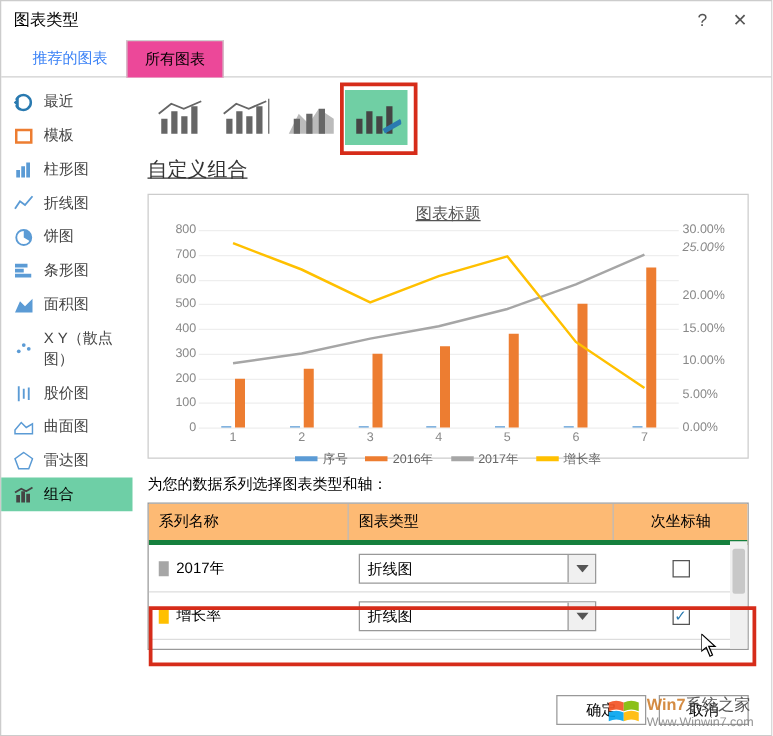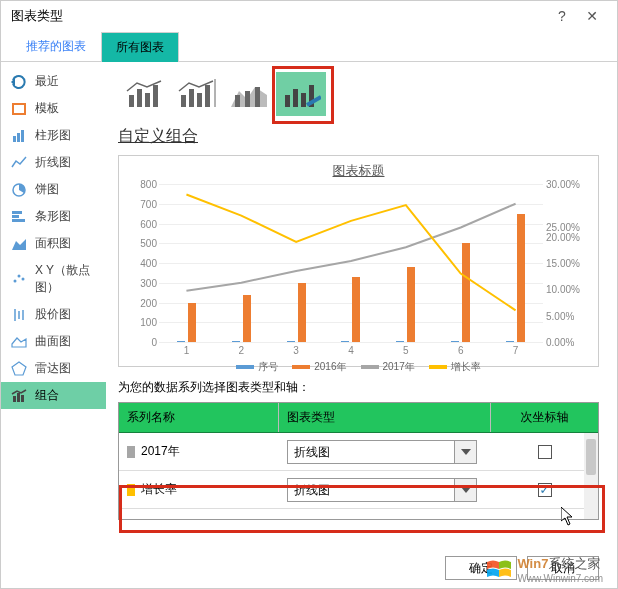--- a/index.html
+++ b/index.html
@@ -3,21 +3,21 @@
 <meta charset="utf-8">
 <style>
   * { box-sizing: border-box; margin: 0; padding: 0; }
   body { font-family: "Microsoft YaHei", sans-serif; font-size: 12px; background: #fff; width: 618px; height: 589px; position: relative; overflow: hidden; }
   .dialog { width: 618px; height: 589px; border: 1px solid #ccc; position: relative; }
   .titlebar { height: 30px; display: flex; align-items: center; padding: 0 10px; }
   .titlebar .title { flex: 1; font-size: 13px; }
   .titlebar .btn { width: 30px; text-align: center; font-size: 14px; color: #555; cursor: pointer; }
   .tabs { display: flex; border-bottom: 1px solid #d0d0d0; padding-left: 10px; }
   .tab { padding: 6px 14px; font-size: 12px; color: #3b82f6; cursor: pointer; border: 1px solid transparent; border-bottom: none; }
-  .tab.active { background: #14b8a6; border-color: #d0d0d0; color: #000; position: relative; top: 1px; }
+  .tab.active { background: #ec4899; border-color: #d0d0d0; color: #000; position: relative; top: 1px; }
   .body { display: flex; height: 490px; }
   .sidebar { width: 105px; padding: 6px 0; }
   .side-item { display: flex; align-items: center; padding: 5px 10px; gap: 8px; cursor: pointer; color: #444; }
   .side-item.selected { background: #6ecfa6; color: #000; }
   .side-icon { width: 16px; height: 16px; display: flex; align-items: center; justify-content: center; }
   .side-icon svg { width: 16px; height: 16px; }
   .main { flex: 1; padding: 10px 18px 0 12px; display: flex; flex-direction: column; }
   .subtype-row { display: flex; gap: 2px; margin-bottom: 4px; margin-left: 2px; }
   .subtype { width: 50px; height: 44px; display: flex; align-items: center; justify-content: center; border: 1px solid transparent; cursor: pointer; }
   .subtype svg { width: 40px; height: 34px; }
@@ -36,21 +36,21 @@
   .bar.s1 { background: #5b9bd5; }
   .bar.s2 { background: #ed7d31; }
   .linepath { stroke-width: 2; fill: none; }
   .xaxis { position: absolute; bottom: -14px; left: 0; right: 0; display: flex; }
   .xtick { flex: 1; text-align: center; font-size: 10px; color: #888; }
   .legend { display: flex; justify-content: center; gap: 14px; margin-top: 18px; font-size: 10px; color: #666; }
   .legend-item { display: flex; align-items: center; gap: 4px; }
   .legend-swatch { width: 18px; height: 4px; }
   .series-label { font-size: 12px; color: #000000; margin: 12px 0 6px 0; }
   .grid-container { border: 1px solid #999; height: 118px; overflow: hidden; position: relative; }
-  .grid-header { display: flex; background: #22c55e; border-bottom: 1px solid #15803d; }
+  .grid-header { display: flex; background: #fdba74; border-bottom: 4px solid #15803d; }
   .grid-header > div { padding: 6px 8px; font-size: 12px; border-right: 1px solid #bbb; }
   .col-name { width: 160px; }
   .col-type { width: 212px; }
   .col-axis { flex: 1; text-align: center; border-right: none !important; }
   .grid-row { display: flex; align-items: center; height: 38px; border-bottom: 1px solid #ddd; }
   .grid-row .cell { padding: 0 8px; display: flex; align-items: center; gap: 6px; }
   .cell-name { width: 160px; }
   .cell-type { width: 212px; }
   .cell-axis { flex: 1; justify-content: center; }
   .series-color { width: 8px; height: 12px; display: inline-block; }
@@ -257,21 +257,21 @@
             <div class="yaxis-left" style="top: 39.5px;">600</div>
             <div class="gridline" style="top: 19.75px;"></div>
             <div class="yaxis-left" style="top: 19.75px;">700</div>
             <div class="gridline" style="top: 0px;"></div>
             <div class="yaxis-left" style="top: 0px;">800</div>
             <div class="yaxis-right" style="top: 158px;">0.00%</div>
             <div class="yaxis-right" style="top: 131.667px;">5.00%</div>
             <div class="yaxis-right" style="top: 105.333px;">10.00%</div>
             <div class="yaxis-right" style="top: 79px;">15.00%</div>
             <div class="yaxis-right" style="top: 52.6667px;">20.00%</div>
-            <div class="yaxis-right" style="top: 43px;">25.00%</div>
+            <div class="yaxis-right" style="top: 14px; font-style: italic;">25.00%</div>
             <div class="yaxis-right" style="top: 0px;">30.00%</div>
             <div class="bars">
               <div class="bar-group" style="left: 0%; width: 14.2857%;">
                 <div class="bar s1" style="height: 1px; background: rgb(91, 155, 213);"></div>
                 <div class="bar s2" style="height: 39.5px; background: rgb(237, 125, 49);"></div>
               </div>
               <div class="bar-group" style="left: 14.2857%; width: 14.2857%;">
                 <div class="bar s1" style="height: 1px; background: rgb(91, 155, 213);"></div>
                 <div class="bar s2" style="height: 47.4px; background: rgb(237, 125, 49);"></div>
               </div>

